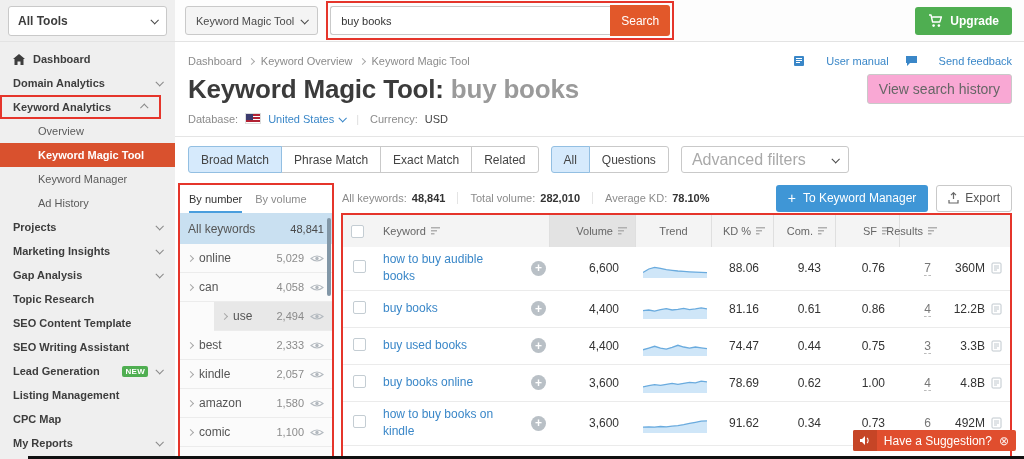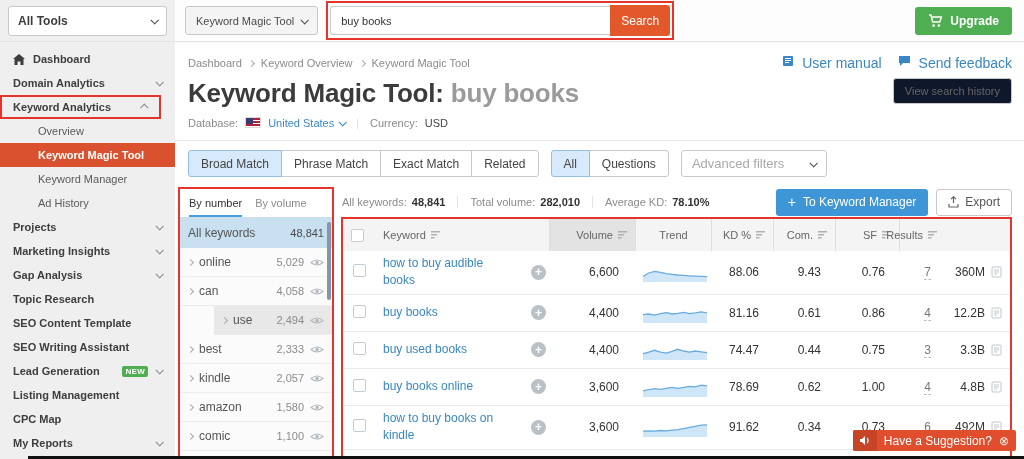--- a/index.html
+++ b/index.html
@@ -43,46 +43,46 @@
   .sb-child.active { background:#d9512e; color:#fff; font-weight:bold; }
   .badge { background:#4fae51; color:#fff; font-size:8px; font-weight:bold; text-transform:uppercase;
     border-radius:2px; padding:1px 3px; letter-spacing:.3px;}
   .home-icon { flex:none; }
 
   
   .main { flex:1; background:#fff; padding:0 12px 0 13px; display:flex; flex-direction:column; min-width:0;}
   .bc-row { display:flex; align-items:center; margin-top:13px; font-size:11px; color:#8b8b8b; }
   .bc { display:flex; align-items:center; gap:7px; }
   .bc-right { margin-left:auto; display:flex; align-items:center; gap:16px; }
-  .hdr-link { color:#3a87c8; font-size:14px; display:flex; align-items:flex-start; gap:8px; text-decoration:none; cursor:pointer;}
+  .hdr-link { color:#3a87c8; font-size:11px; display:flex; align-items:flex-end; gap:21px; text-decoration:none; cursor:pointer;}
   .title-row { display:flex; align-items:flex-start; margin-top:7px; }
   h1 { font-size:26px; font-weight:bold; color:#3b3b3b; letter-spacing:-.2px;}
   h1 .query { color:#9a9a9a; }
-  .view-history { margin-left:auto; background:#0f172a; border:1px solid #c9c9c9; border-radius:3px;
-    font-size:11px; color:#666; padding:6px 11px; cursor:pointer;}
+  .view-history { margin-left:auto; background:#f9a8d4; border:1px solid #c9c9c9; border-radius:3px;
+    font-size:14px; color:#666; padding:6px 11px; cursor:pointer;}
   .meta-row { display:flex; align-items:flex-start; gap:7px; margin-top:8px; font-size:11px; color:#666; }
   .flag { width:16px; height:11px; display:inline-block; position:relative; flex:none;
     background:repeating-linear-gradient(#b22234 0 1.6px,#fff 1.6px 3.2px); border:.5px solid #ddd;}
   .flag:before { content:""; position:absolute; left:0; top:0; width:7px; height:5.5px; background:#3c3b6e; }
   .db-link { color:#3a87c8; display:flex; align-items:center; gap:5px; cursor:pointer;}
   .meta-div { color:#ddd; margin:0 4px; }
   .meta-val { color:#444; }
   .main-divider { border-top:1px solid #e5e5e5; margin:11px -12px 0 -13px; }
 
   
   .tabs-row { display:flex; align-items:center; margin-top:9px; gap:12px; }
   .tab-group { display:flex; }
   .ftab { height:27px; display:flex; align-items:center; padding:0 12px; font-size:12px; color:#444;
     border:1px solid #c9c9c9; background:#fff; margin-left:-1px; cursor:pointer;}
   .ftab:first-child { border-radius:3px 0 0 3px; margin-left:0;}
   .ftab:last-child { border-radius:0 3px 3px 0; }
   .ftab:only-child { border-radius:3px; }
   .ftab.active { background:#d6eafc; border-color:#93bfe2; position:relative; z-index:1;}
   .adv-filters { height:27px; border:1px solid #c9c9c9; border-radius:3px; background:#fff;
-    display:flex; align-items:center; justify-content:space-between; gap:26px; padding:0 10px; font-size:13px; color:#a9a9a9; cursor:pointer;}
+    display:flex; align-items:center; justify-content:space-between; gap:26px; padding:0 10px; font-size:16px; color:#a9a9a9; cursor:pointer;}
 
   
   .content-row { display:flex; margin:10px 0 0 -10px; flex:1; min-height:0; gap:7px;}
   .groups-panel { width:156px; flex:none; border:2px solid #e5352b; background:#fff; display:flex; flex-direction:column; position:relative;}
   .gtabs { display:flex; gap:13px; padding:8px 9px 0 9px; font-size:11px; }
   .gtab { padding-bottom:6px; color:#8b8b8b; cursor:pointer;}
   .gtab.active { color:#333; border-bottom:2px solid #4a9edd; }
   .glist { flex:1; overflow:hidden; position:relative; background:#fbfbfb;}
   .grow { height:29px; display:flex; align-items:center; padding:0 8px; border-bottom:1px solid #ececec;
     font-size:12px; color:#555; cursor:pointer; gap:6px;}

